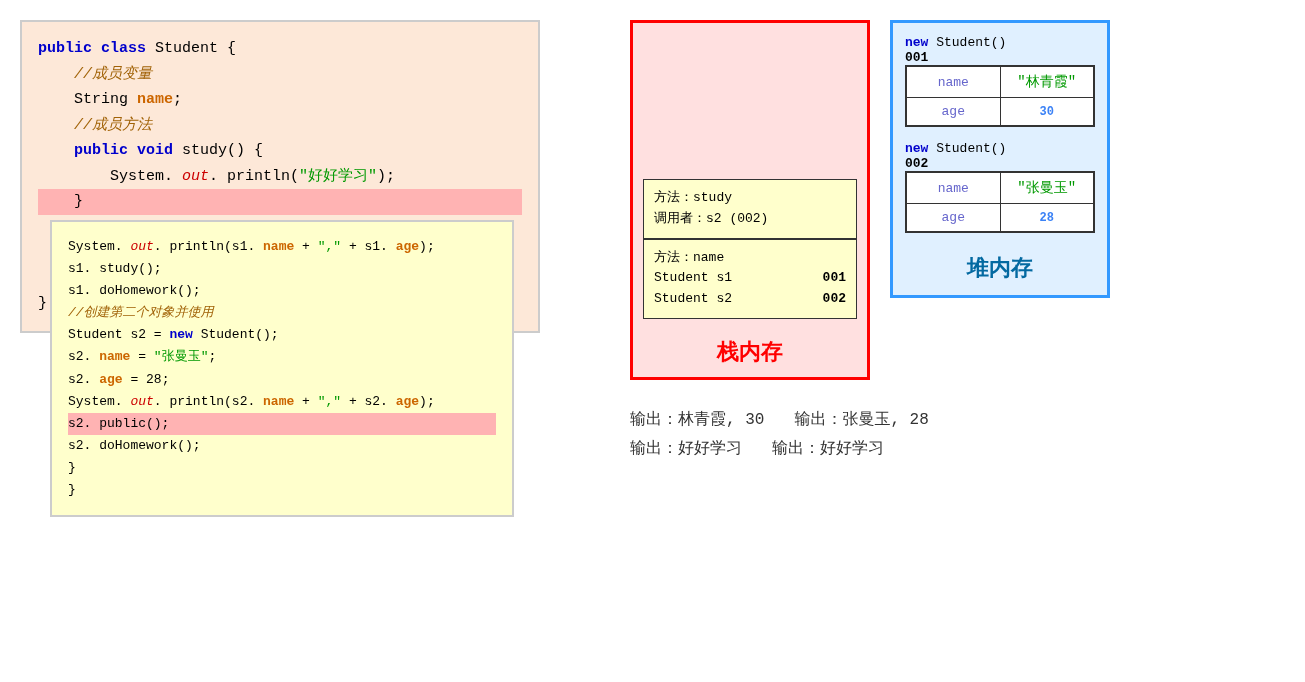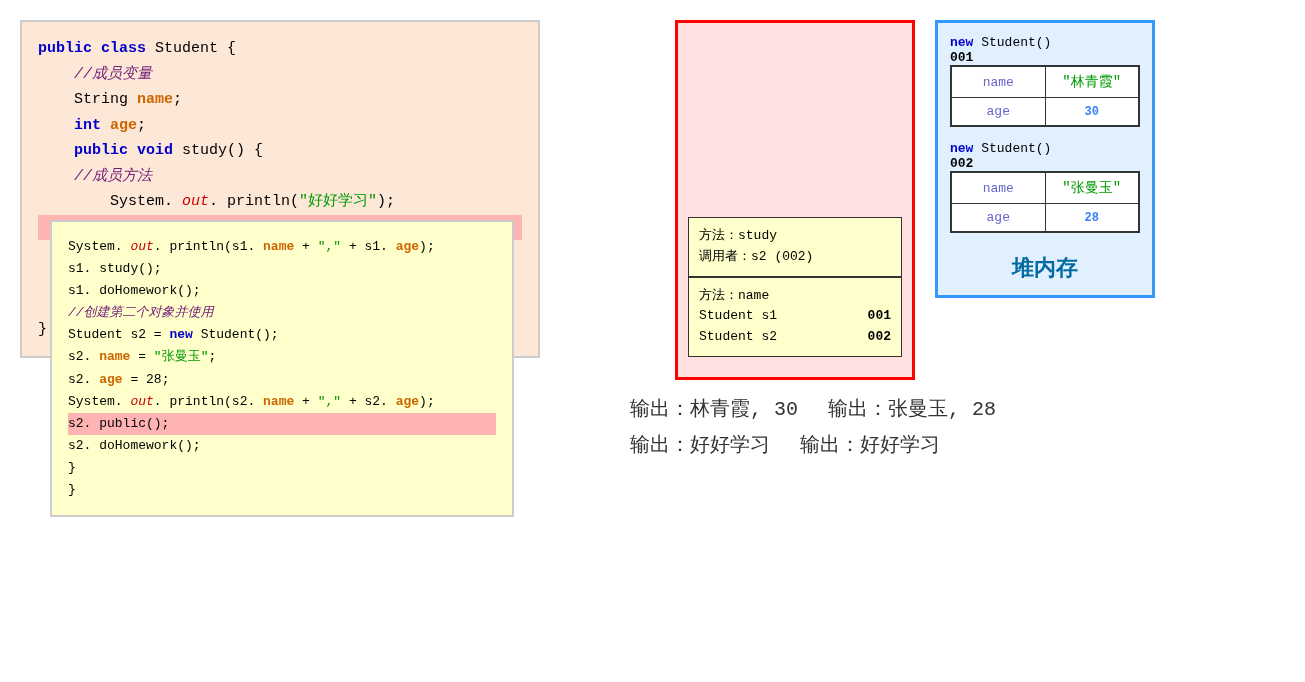--- a/index.html
+++ b/index.html
@@ -58,41 +58,40 @@
       background: #ffb3b3;
       display: block;
     }
     .code-line.highlighted2 {
       background: #ffb3b3;
       display: block;
     }
 
     .kw { color: #0000cc; font-weight: bold; }
     .str { color: #009900; }
-    .cmt { color: #701a75; font-style: italic; }
+    .cmt { color: #a16207; font-style: italic; }
     .out { color: #cc0000; font-style: italic; }
     .field { color: #cc6600; font-weight: bold; }
 
     .memory-row {
       display: flex;
       gap: 20px;
       align-items: flex-start;
     }
 
     
     .stack-box {
       border: 3px solid red;
       background: #ffe0e0;
       width: 240px;
       min-height: 360px;
       display: flex;
       flex-direction: column;
       padding: 10px;
       position: relative;
-      margin-left: 45px;
     }
 
     .stack-label {
       text-align: center;
       color: red;
       font-size: 22px;
       font-weight: bold;
       font-family: sans-serif;
       margin-top: 8px;
     }
@@ -193,23 +192,23 @@
       font-size: 12px;
     }
 
     .heap-table .field-val-str {
       color: #009900;
       font-size: 14px;
     }
 
     
     .output-section {
-      margin-top: 12px;
-      font-family: 'Courier New', monospace;
-      font-size: 20px;
+      margin-top: 26px;
+      font-family: 'Courier New', monospace;
+      font-size: 16px;
     }
 
     .output-line {
       line-height: 1.8;
       display: flex;
       gap: 30px;
     }
 
     .output-label {
       color: #333;
@@ -222,23 +221,22 @@
   </style>
 </head>
 <body>
 
 <div class="code-section">
 
   <div class="code-card-back">
     <span class="code-line"><span class="kw">public class</span> Student {</span>
     <span class="code-line cmt">    //成员变量</span>
     <span class="code-line">    String <span class="field">name</span>;</span>
-    <span class="code-line">    <span class="kw">int</span> <span class="field">age</span>;</span>
+    <span class="code-line cmt">    //成员方法</span>
     <span class="code-line">    <span class="kw">public void</span> study() {</span>
-    <span class="code-line cmt">    //成员方法</span>
     <span class="code-line">        System. <span class="out">out</span>. println(<span class="str">"好好学习"</span>);</span>
     <span class="code-line highlighted">    }</span>
     <span class="code-line">    <span class="kw">public void</span> doHomework() {</span>
     <span class="code-line">        System. <span class="out">out</span>. println(<span class="str">"多做练习"</span>);</span>
     <span class="code-line">    }</span>
     <span class="code-line">}</span>
   </div>
 
   <div class="code-card-front">
     <span class="code-line">System. <span class="out">out</span>. println(s1. <span class="field">name</span> + <span class="str">","</span> + s1. <span class="field">age</span>);</span>
@@ -273,20 +271,21 @@
           <div class="frame-row">
             <span>Student s1</span>
             <span class="ref-num">001</span>
           </div>
           <div class="frame-row">
             <span>Student s2</span>
             <span class="ref-num">002</span>
           </div>
         </div>
       </div>
+      <div class="stack-label">栈内存</div>
     </div>
 
     <div class="heap-box">
 
       <div class="heap-object">
         <div class="heap-object-header">
           <span><span class="heap-new">new</span> Student()</span>
           <span class="heap-addr">001</span>
         </div>
         <table class="heap-table">

